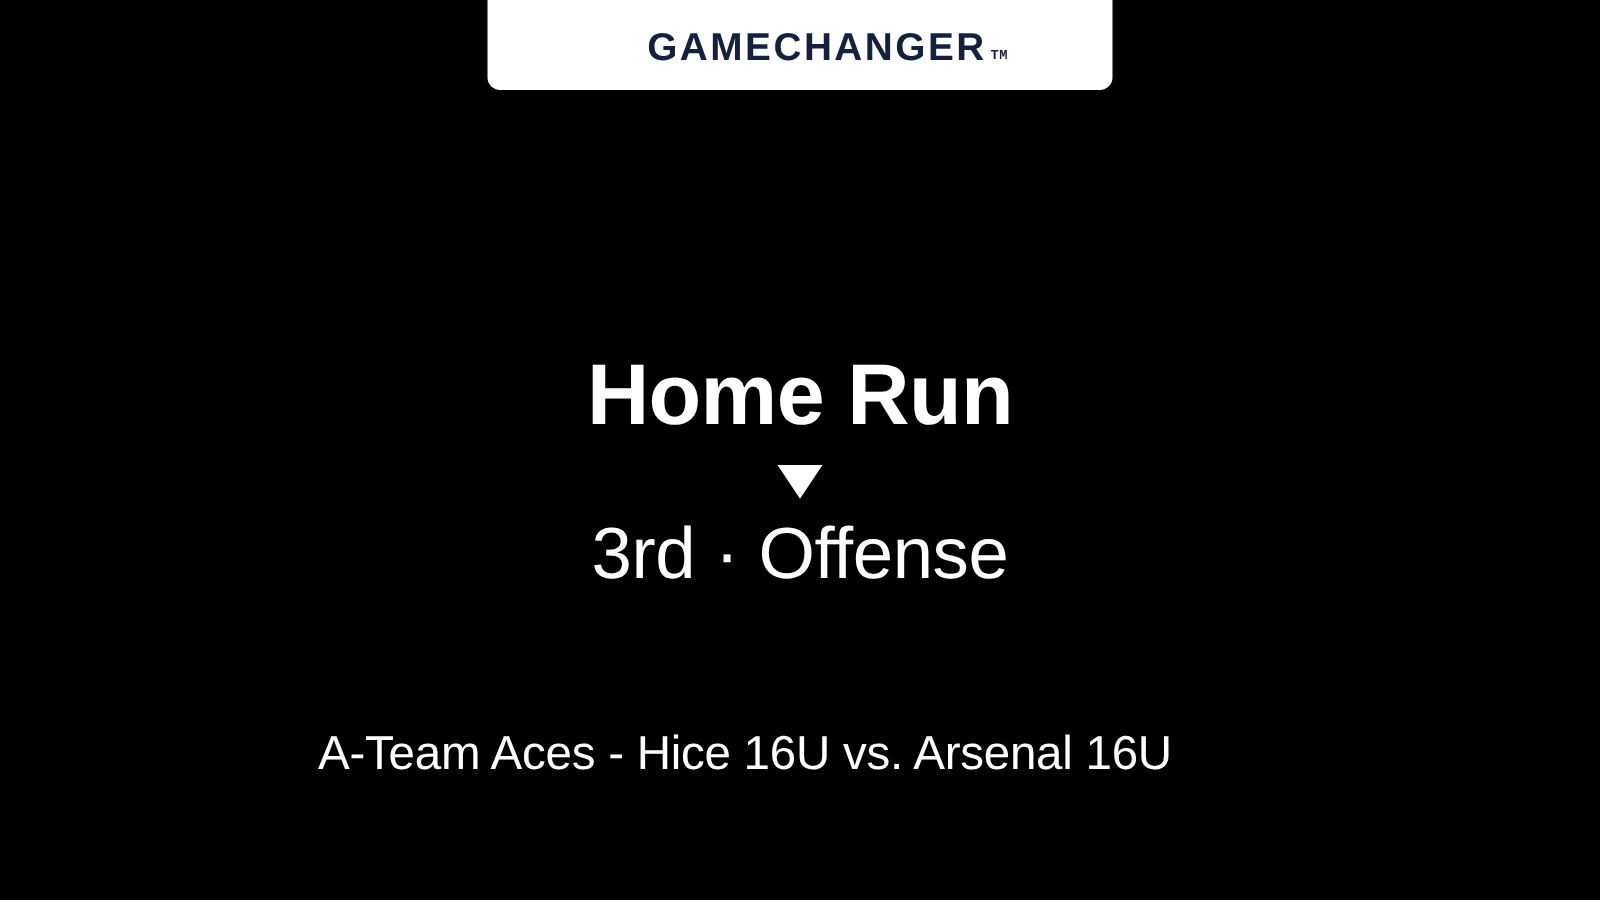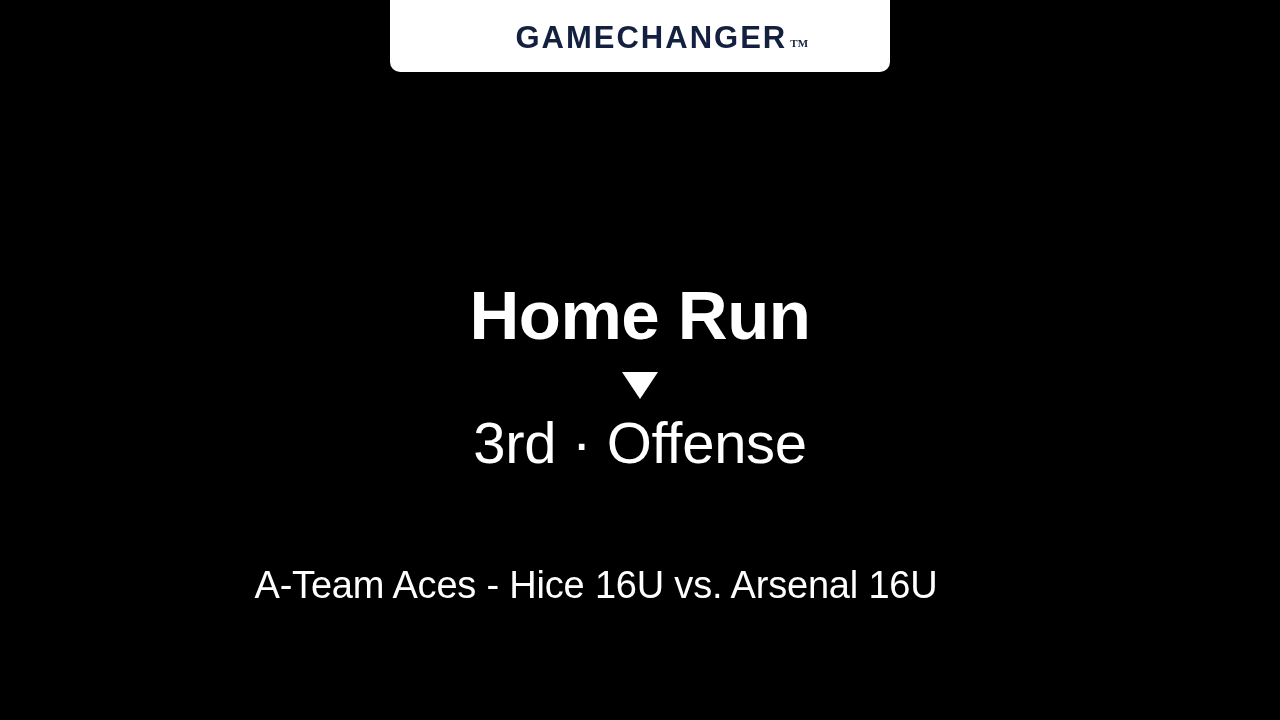--- a/index.html
+++ b/index.html
@@ -46,21 +46,21 @@
     color: #13203f;
     font-family: "Liberation Sans", sans-serif;
     font-size: 31px;
     font-weight: 700;
     letter-spacing: 2.0px;
     line-height: 1;
     white-space: nowrap;
   }
   .logo-tm {
     color: #13203f;
-    font-family: Liberation Serif, serif;
+    font-family: Liberation Mono, monospace;
     font-size: 11px;
     font-weight: 700;
     letter-spacing: 0.3px;
     line-height: 1;
     margin-left: 3px;
     position: relative;
     top: -1px;
   }
 
   
@@ -119,21 +119,21 @@
     font-family: "Liberation Sans", sans-serif;
     font-size: 58px;
     font-weight: 400;
     line-height: 1;
     letter-spacing: -0.3px;
     white-space: nowrap;
   }
 
   .game-caption {
     position: absolute;
-    top: 565px;
+    top: 583px;
     left: 0;
     width: 1192px;
     text-align: center;
     color: #ffffff;
     font-family: "Liberation Sans", sans-serif;
     font-size: 38px;
     font-weight: 400;
     line-height: 1.1;
     letter-spacing: -0.2px;
     white-space: nowrap;

